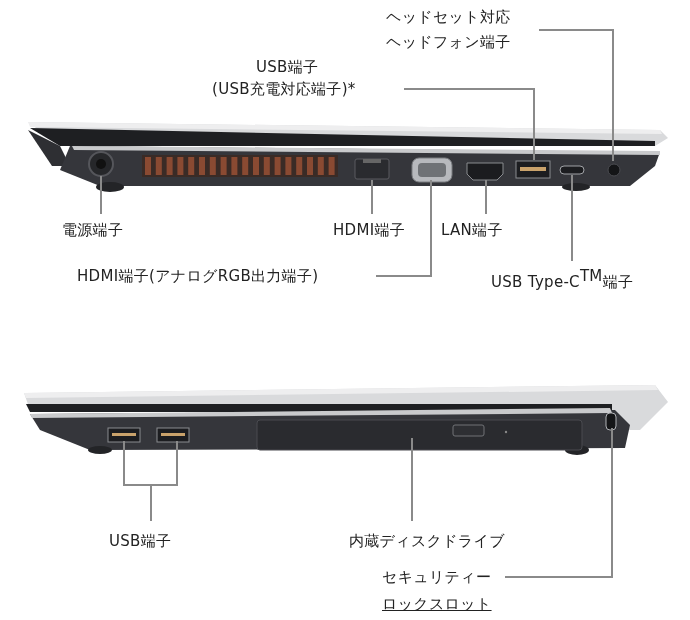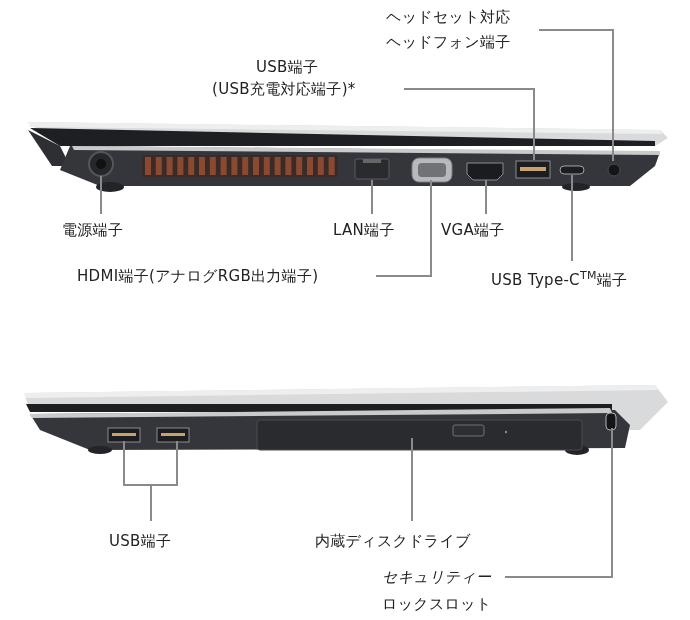--- a/index.html
+++ b/index.html
@@ -3,21 +3,21 @@
 <meta charset="utf-8">
 <style>
   html, body { margin: 0; padding: 0; background: #ffffff; }
   body { width: 690px; height: 620px; position: relative; overflow: hidden;
          font-family: "DejaVu Sans", "Liberation Sans", sans-serif; color: #222222; }
   .lbl { position: absolute; font-size: 15px; line-height: 18px; white-space: nowrap; letter-spacing: 0.3px; }
   .ln { position: absolute; background: #8a8a8a; }
   .v { width: 2px; }
   .h { height: 2px; }
   svg { position: absolute; left: 0; top: 0; }
-  sup { font-size: 11px; vertical-align: 6px; }
+  sup { font-size: 15px; vertical-align: 6px; }
 </style>
 </head>
 <body>
 
 <svg width="690" height="620">
 
   <g>
     <path d="M28 122 L660 130 L668 138 L655 146 L60 146 Z" fill="#d9dadc"></path>
     <path d="M28 122 L660 130 L662 134 L30 127 Z" fill="#eeeeef"></path>
     <path d="M28 130 L60 146 L70 166 L52 166 Z" fill="#2e2f33"></path>
@@ -109,23 +109,23 @@
 <div class="ln v" style="left:150px;top:484px;height:37px;"></div>
 <div class="ln v" style="left:411px;top:438px;height:83px;"></div>
 <div class="ln v" style="left:611px;top:428px;height:150px;"></div>
 <div class="ln h" style="left:505px;top:576px;width:108px;"></div>
 
 <div class="lbl" style="left:386px;top:8px;">ヘッドセット対応</div>
 <div class="lbl" style="left:386px;top:33px;text-align:right;">ヘッドフォン端子</div>
 <div class="lbl" style="left:256px;top:58px;">USB端子</div>
 <div class="lbl" style="left:212px;top:80px;">(USB充電対応端子)*</div>
 <div class="lbl" style="left:62px;top:221px;">電源端子</div>
-<div class="lbl" style="left:333px;top:221px;">LAN端子</div>
-<div class="lbl" style="left:441px;top:221px;">VGA端子</div>
+<div class="lbl" style="left:333px;top:221px;">HDMI端子</div>
+<div class="lbl" style="left:441px;top:221px;">LAN端子</div>
 <div class="lbl" style="left:77px;top:267px;">HDMI端子(アナログRGB出力端子)</div>
 <div class="lbl" style="left:491px;top:267px;">
   <span>USB Type-C</span><sup>TM</sup><span>端子</span>
 </div>
 
 <div class="lbl" style="left:109px;top:532px;">USB端子</div>
-<div class="lbl" style="left:315px;top:532px;">内蔵ディスクドライブ</div>
-<div class="lbl" style="left:382px;top:568px;font-style:italic;">セキュリティー</div>
-<div class="lbl" style="left:382px;top:595px;">ロックスロット</div>
+<div class="lbl" style="left:349px;top:532px;">内蔵ディスクドライブ</div>
+<div class="lbl" style="left:382px;top:568px;">セキュリティー</div>
+<div class="lbl" style="left:382px;top:595px;text-decoration:underline;">ロックスロット</div>
 
 </body></html>

